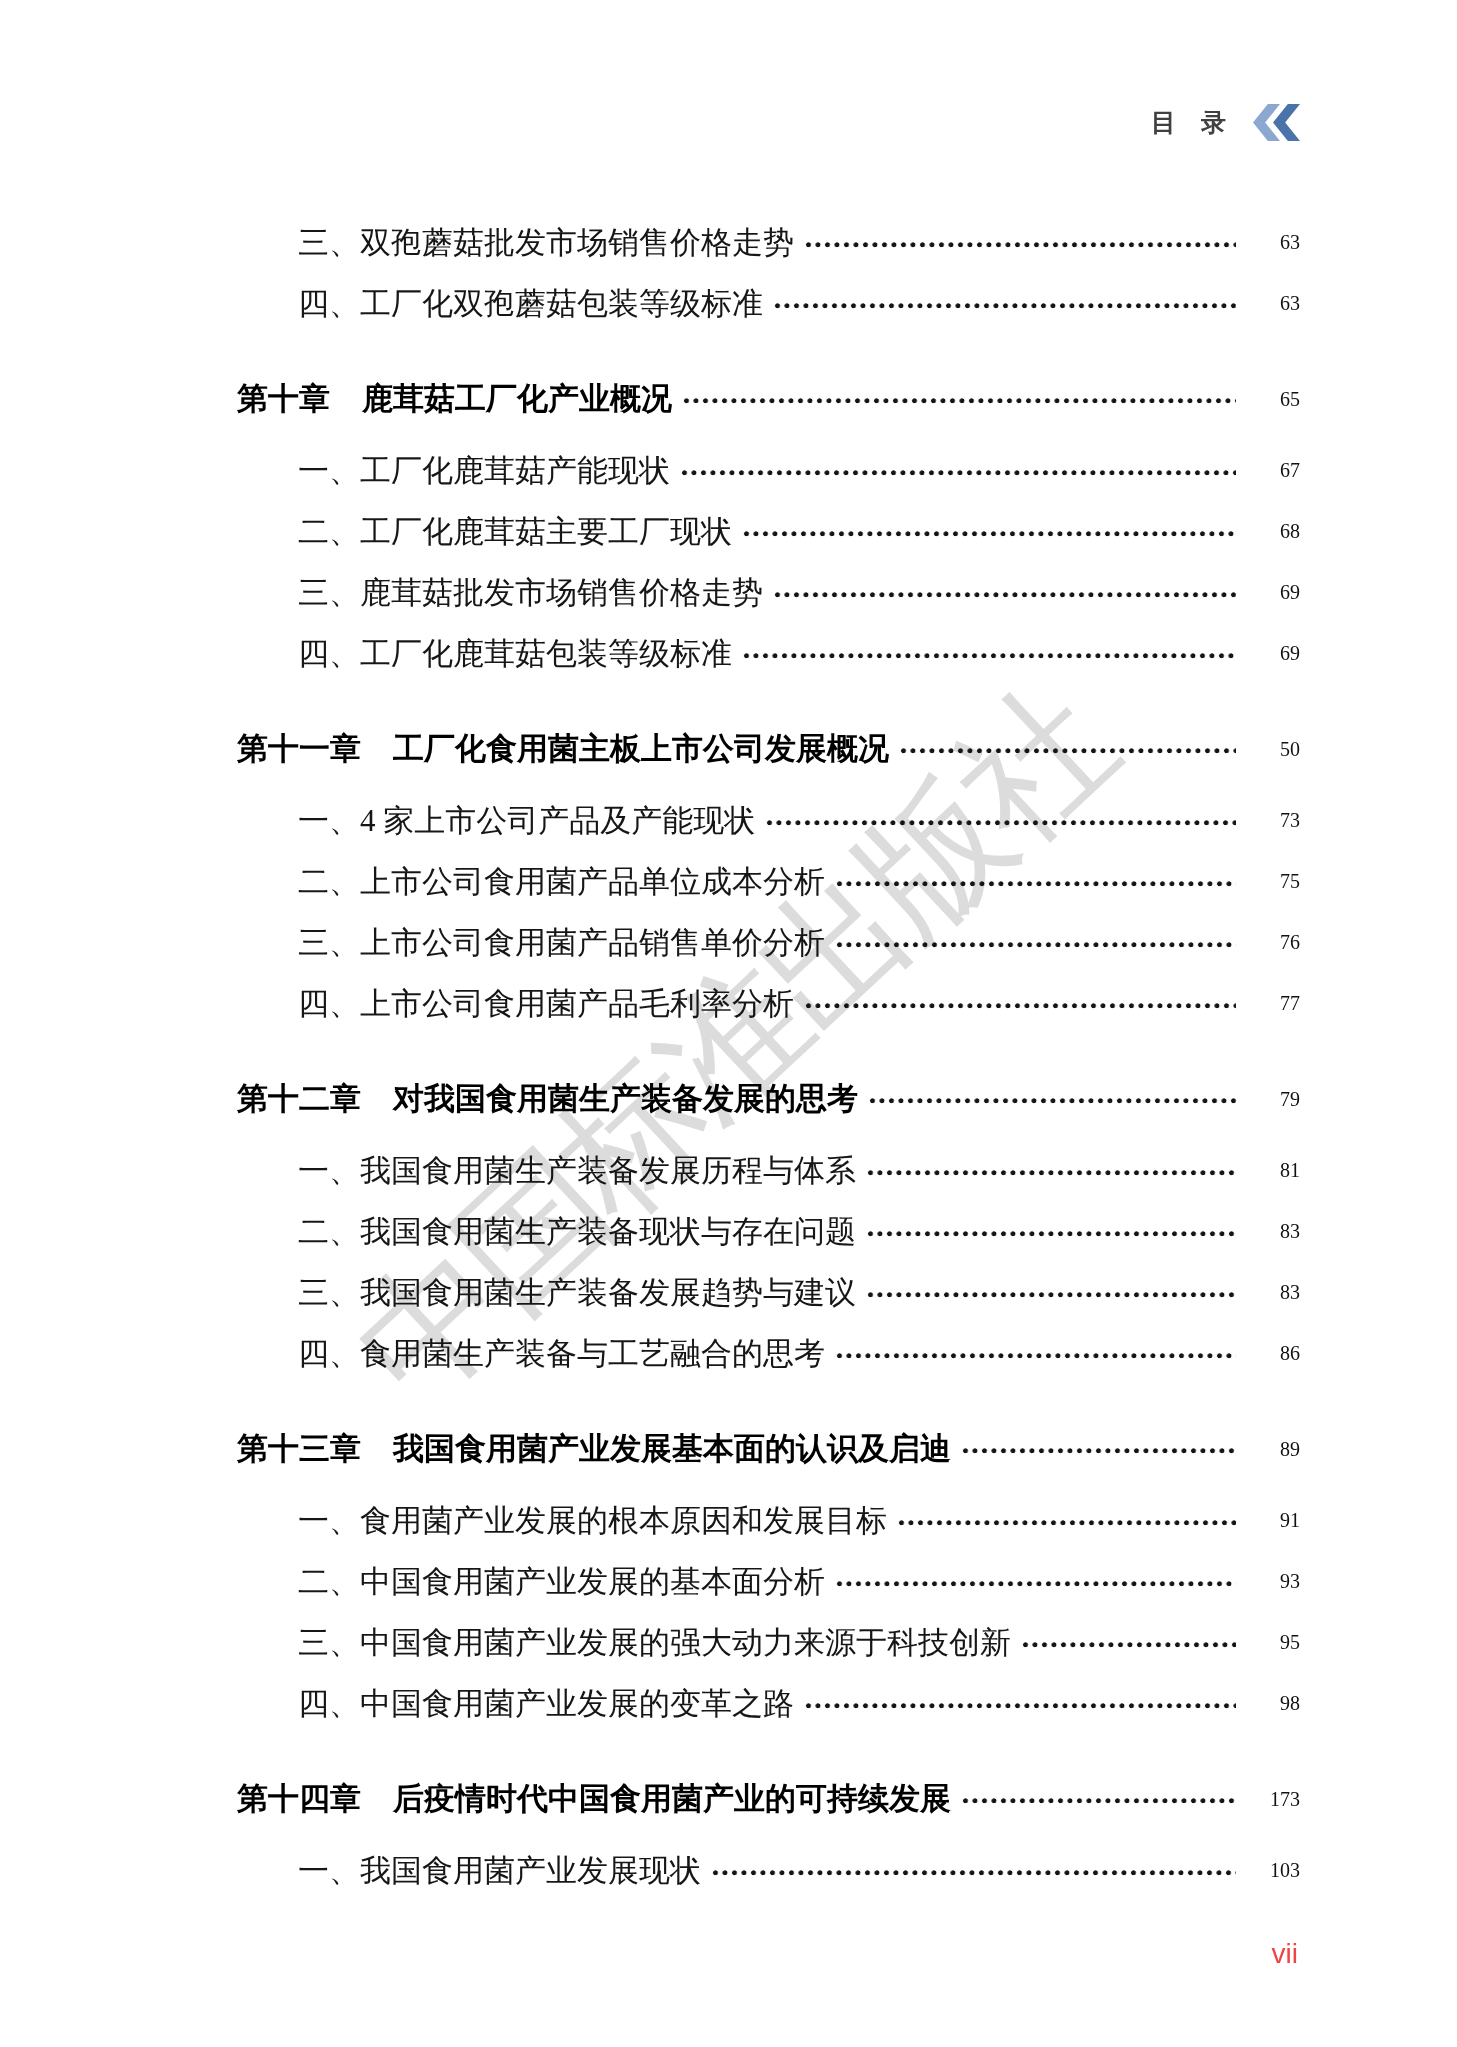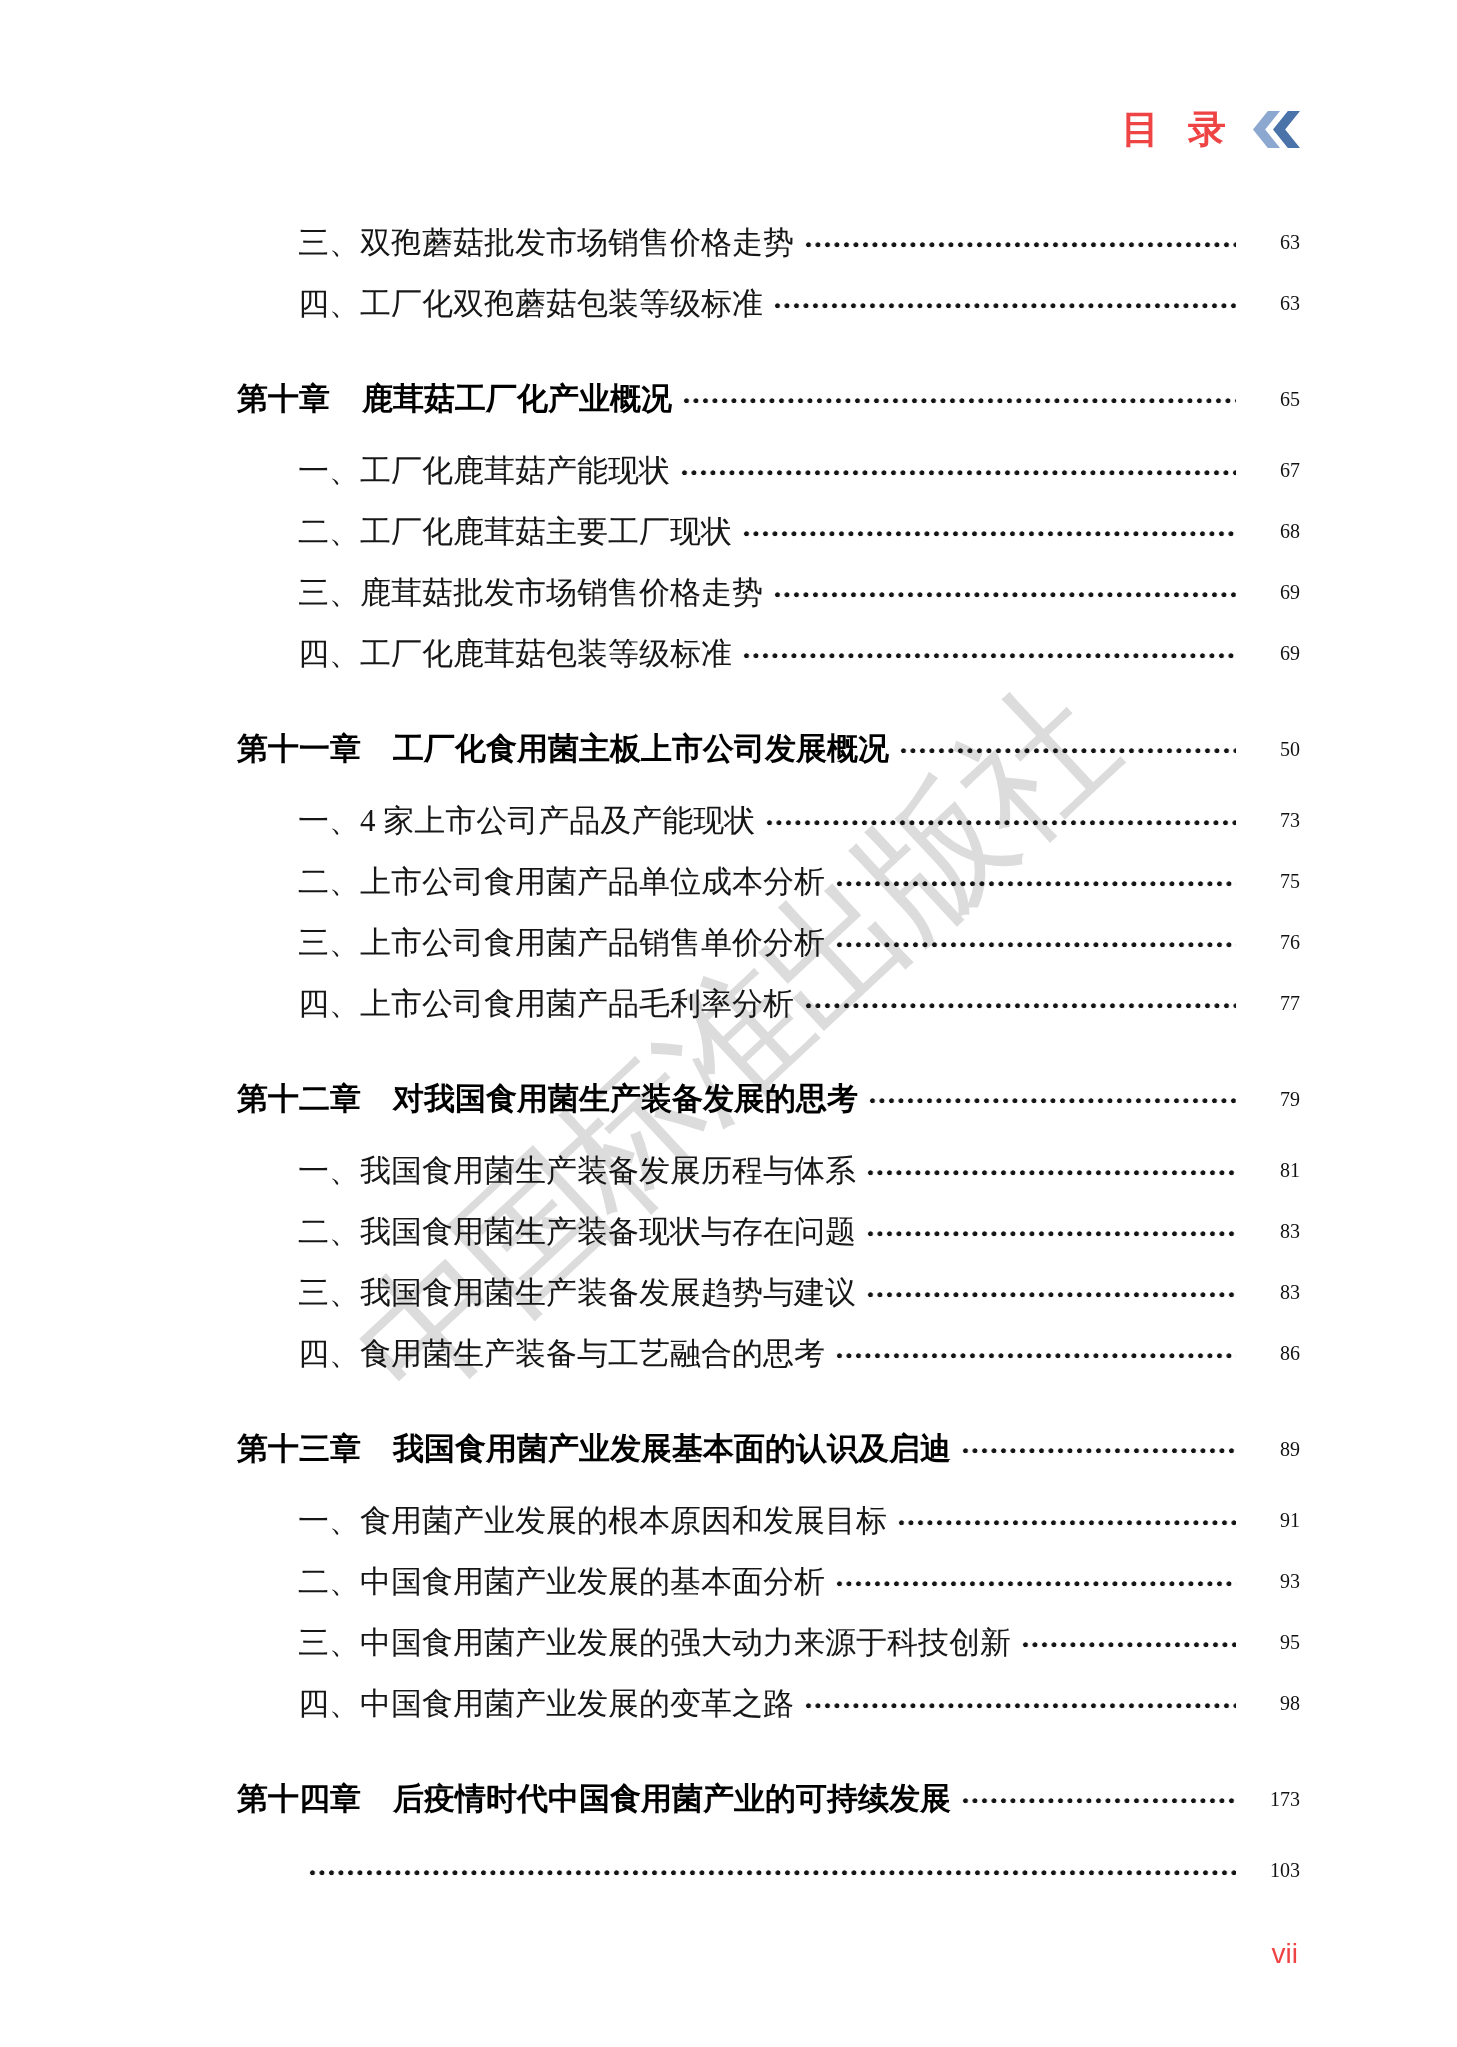--- a/index.html
+++ b/index.html
@@ -19,22 +19,22 @@
     top: 104px;
     right: 157px;
     display: flex;
     align-items: center;
     gap: 18px;
     z-index: 2;
   }
   .header-title {
     font-family: "Liberation Sans", "DejaVu Sans", sans-serif;
     font-weight: 600;
-    font-size: 38px;
-    color: #ef4444;
+    font-size: 25px;
+    color: #404040;
     letter-spacing: 9px;
     white-space: nowrap;
   }
   .chevrons { display: flex; align-items: center; }
   .chev {
     display: inline-block;
     width: 27px;
     height: 37px;
     clip-path: polygon(55% 0%, 0% 50%, 55% 100%, 100% 100%, 45% 50%, 100% 0%);
   }
@@ -261,20 +261,21 @@
     <span class="pageno">98</span>
   </div>
       <div class="row row--chapter">
     <span class="label">第十四章</span>
     <span class="title">后疫情时代中国食用菌产业的可持续发展</span>
     <span class="leader"></span>
     <span class="pageno">173</span>
   </div>
       <div class="row row--item">
 
+    <span class="title">一、我国食用菌产业发展现状</span>
     <span class="leader"></span>
     <span class="pageno">103</span>
   </div>
     </div>
 
   <div class="footer">vii</div>
 
 </div>
 
 </body></html>

